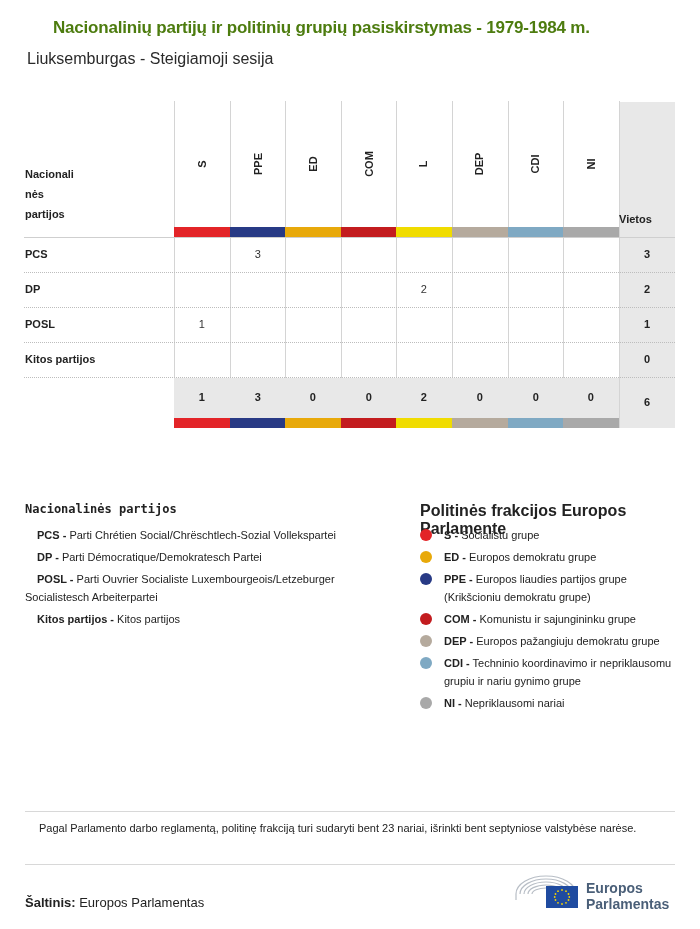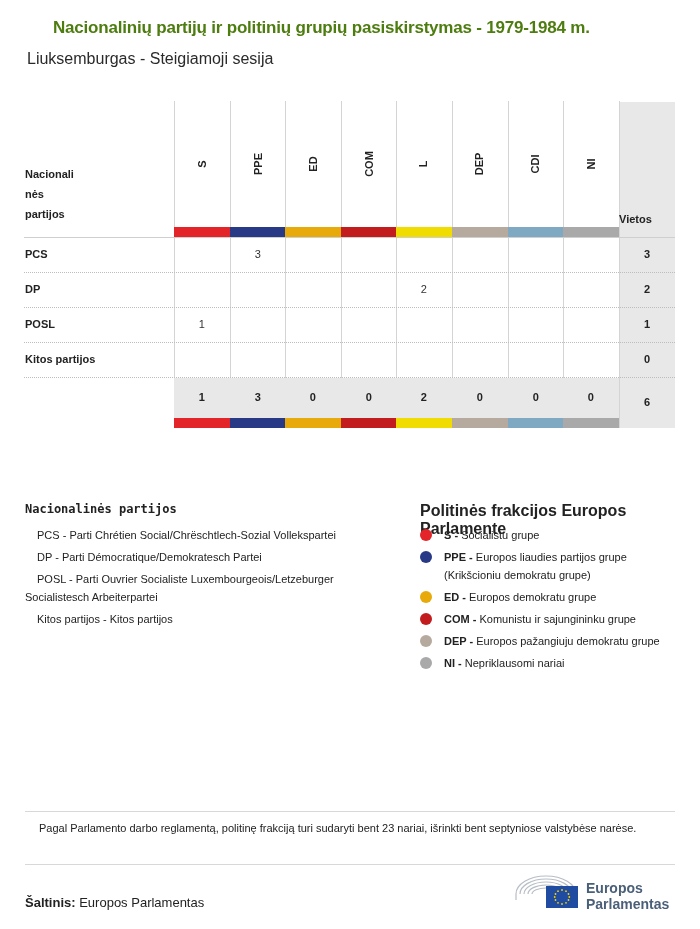--- a/index.html
+++ b/index.html
@@ -23,21 +23,21 @@
   .row-label { position: absolute; left: 25px; font-size: 11px; font-weight: bold; color: #222; }
   .cell { position: absolute; width: 55.6px; text-align: center; font-size: 11px; color: #333; }
   .total-bg { position: absolute; left: 174px; top: 378px; width: 445px; height: 40px; background: #e8e8e8; }
   .total-cell { position: absolute; width: 55.6px; text-align: center; font-size: 11px; font-weight: bold; color: #222; top: 391px; }
   .vietos-cell { position: absolute; left: 619px; width: 56px; text-align: center; font-size: 11px; font-weight: bold; color: #222; }
 
   
   .np-title { position: absolute; left: 25px; top: 502px; font-family: "DejaVu Sans Mono", monospace; font-size: 12px; font-weight: bold; color: #222; }
   .np-list { position: absolute; left: 25px; top: 526px; width: 370px; font-size: 11px; line-height: 18px; color: #222; }
   .np-item { margin-bottom: 4px; }
-  .np-item b { font-weight: normal; padding-left: 12px; }
+  .np-item b { font-weight: bold; padding-left: 12px; }
 
   .pg-title { position: absolute; left: 420px; top: 502px; font-size: 16px; font-weight: bold; color: #222; }
   .pg-list { position: absolute; left: 420px; top: 526px; width: 260px; font-size: 11px; line-height: 18px; color: #222; }
   .pg-item { position: relative; padding-left: 24px; margin-bottom: 4px; }
   .dot { position: absolute; left: 0; top: 3px; width: 12px; height: 12px; border-radius: 50%; }
 
   .sep { position: absolute; left: 25px; width: 650px; height: 1px; background: #d8d8d8; }
   .note { position: absolute; left: 25px; top: 818px; width: 650px; font-size: 11px; line-height: 20px; color: #222; padding-left: 14px; }
   .source { position: absolute; left: 25px; top: 895px; font-size: 13px; color: #222; }
   .source b { font-weight: bold; }
@@ -152,24 +152,25 @@
 <div class="np-list">
   <div class="np-item"><b>PCS -</b> <span>Parti Chrétien Social/Chrëschtlech-Sozial Vollekspartei</span></div>
   <div class="np-item"><b>DP -</b> <span>Parti Démocratique/Demokratesch Partei</span></div>
   <div class="np-item"><b>POSL -</b> <span>Parti Ouvrier Socialiste Luxembourgeois/Letzeburger Socialistesch Arbeiterpartei</span></div>
   <div class="np-item"><b>Kitos partijos -</b> <span>Kitos partijos</span></div>
 </div>
 
 <div class="pg-title">Politinės frakcijos Europos Parlamente</div>
 <div class="pg-list">
   <div class="pg-item"><span class="dot" style="background: rgb(227, 36, 40);"></span><b>S -</b> <span>Socialistu grupe</span></div>
+  <div class="pg-item"><span class="dot" style="background: rgb(232, 169, 10);"></span><b>ED -</b> <span>Europos demokratu grupe</span></div>
   <div class="pg-item"><span class="dot" style="background: rgb(40, 58, 133);"></span><b>PPE -</b> <span>Europos liaudies partijos grupe (Krikšcioniu demokratu grupe)</span></div>
-  <div class="pg-item"><span class="dot" style="background: rgb(232, 169, 10);"></span><b>ED -</b> <span>Europos demokratu grupe</span></div>
   <div class="pg-item"><span class="dot" style="background: rgb(195, 28, 31);"></span><b>COM -</b> <span>Komunistu ir sajungininku grupe</span></div>
   <div class="pg-item"><span class="dot" style="background: rgb(181, 170, 157);"></span><b>DEP -</b> <span>Europos pažangiuju demokratu grupe</span></div>
+  <div class="pg-item"><span class="dot" style="background: rgb(127, 169, 195);"></span><b>CDI -</b> <span>Techninio koordinavimo ir nepriklausomu grupiu ir nariu gynimo grupe</span></div>
   <div class="pg-item"><span class="dot" style="background: rgb(169, 169, 169);"></span><b>NI -</b> <span>Nepriklausomi nariai</span></div>
 </div>
 
 <div class="sep" style="top:811px"></div>
 <div class="note">Pagal Parlamento darbo reglamentą, politinę frakciją turi sudaryti bent 23 nariai, išrinkti bent septyniose valstybėse narėse.</div>
 <div class="sep" style="top:864px"></div>
 
 <div class="source"><b>Šaltinis:</b> <span>Europos Parlamentas</span></div>
 
 <div class="logo">

